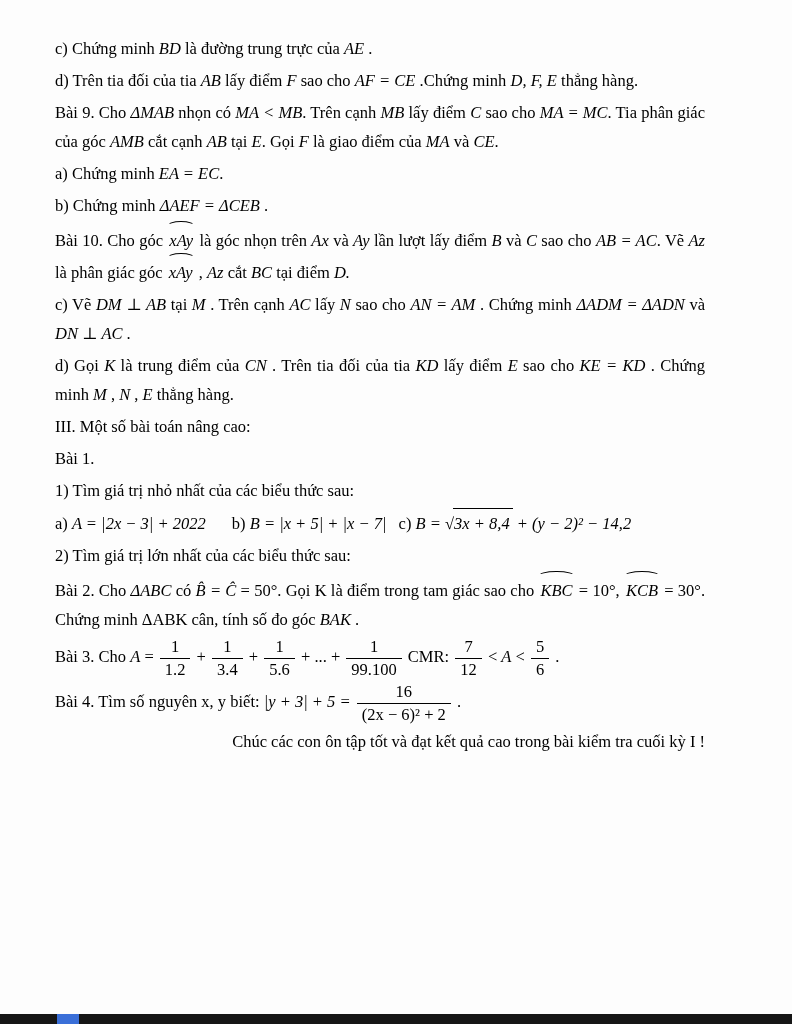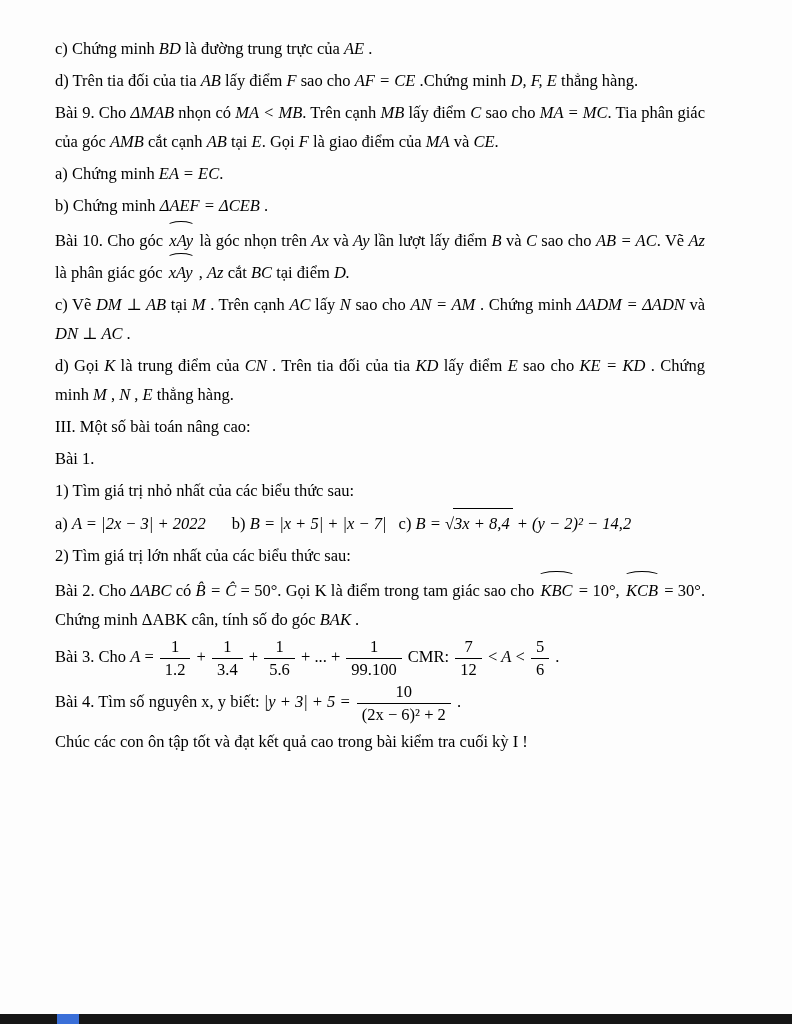--- a/index.html
+++ b/index.html
@@ -6,21 +6,21 @@
   html, body { margin: 0; padding: 0; }
   body {
     width: 792px; height: 1024px;
     background: #fdfdfd; color: #000;
     font-family: "Liberation Serif", "DejaVu Serif", serif;
     font-size: 16.5px;
     position: relative; overflow: hidden;
   }
   .page { padding: 34px 87px 0 55px; }
   .para { margin: 0 0 2.5px 0; line-height: 1.78; text-align: justify; }
-  .para.center { text-align: left; font-family: Liberation Serif, serif; }
+  .para.center { text-align: right; font-family: Liberation Serif, serif; }
   .b { font-weight: normal; margin-top: 20px; }
   .i { font-style: italic; }
 
   
   .frac {
     display: inline-block; text-align: center; vertical-align: middle;
     line-height: 1.2; margin: 0 2px; font-style: normal;
   }
   .frac .num { display: block; border-bottom: 1px solid #000; padding: 0 5px 1px; }
   .frac .den { display: block; padding: 1px 5px 0; text-align: center; }
@@ -58,19 +58,19 @@
   <p class="para"><span class="b">Bài 10.</span><span> Cho góc </span><span class="arc">xAy</span><span> là góc nhọn trên </span><span class="i">Ax</span><span> và </span><span class="i">Ay</span><span> lần lượt lấy điểm </span><span class="i">B</span><span> và </span><span class="i">C</span><span> sao cho </span><span class="i">AB = AC</span><span>. Vẽ </span><span class="i">Az</span><span> là phân giác góc </span><span class="arc">xAy</span><span> , </span><span class="i">Az</span><span> cắt </span><span class="i">BC</span><span> tại điểm </span><span class="i">D.</span></p>
   <p class="para"><span>c) Vẽ </span><span class="i">DM ⊥ AB</span><span> tại </span><span class="i">M</span><span> . Trên cạnh </span><span class="i">AC</span><span> lấy </span><span class="i">N</span><span> sao cho </span><span class="i">AN = AM</span><span> . Chứng minh </span><span class="i">ΔADM = ΔADN</span><span> và </span><span class="i">DN ⊥ AC</span><span> .</span></p>
   <p class="para"><span>d) Gọi </span><span class="i">K</span><span> là trung điểm của </span><span class="i">CN</span><span> . Trên tia đối của tia </span><span class="i">KD</span><span> lấy điểm </span><span class="i">E</span><span> sao cho </span><span class="i">KE = KD</span><span> . Chứng minh </span><span class="i">M</span><span> , </span><span class="i">N</span><span> , </span><span class="i">E</span><span> thẳng hàng.</span></p>
   <p class="para"><span class="b">III. Một số bài toán nâng cao:</span></p>
   <p class="para"><span class="b">Bài 1.</span></p>
   <p class="para"><span>1) Tìm giá trị nhỏ nhất của các biểu thức sau:</span></p>
   <p class="para formula"><span>a) </span><span class="i">A = |2x − 3| + 2022</span><span class="gap" style="width: 26px;"></span><span>b) </span><span class="i">B = |x + 5| + |x − 7|</span><span class="gap" style="width: 12px;"></span><span>c) </span><span class="i">B = </span><span class="sqrt"><span class="radical">√</span><span class="radicand">3x + 8,4</span></span><span class="i"> + (y − 2)² − 14,2</span></p>
   <p class="para"><span>2) Tìm giá trị lớn nhất của các biểu thức sau:</span></p>
   <p class="para"><span class="b">Bài 2.</span><span> Cho </span><span class="i">ΔABC</span><span> có </span><span class="i">B̂ = Ĉ</span><span> = 50°. Gọi K là điểm trong tam giác sao cho </span><span class="arc">KBC</span><span> = 10°, </span><span class="arc">KCB</span><span> = 30°. Chứng minh ΔABK cân, tính số đo góc </span><span class="i">BAK</span><span> .</span></p>
   <p class="para formula"><span class="b">Bài 3.</span><span> Cho </span><span class="i">A</span><span> = </span><span class="frac"><span class="num">1</span><span class="den">1.2</span></span><span> + </span><span class="frac"><span class="num">1</span><span class="den">3.4</span></span><span> + </span><span class="frac"><span class="num">1</span><span class="den">5.6</span></span><span> + ... + </span><span class="frac"><span class="num">1</span><span class="den">99.100</span></span><span> CMR: </span><span class="frac"><span class="num">7</span><span class="den">12</span></span><span> &lt; </span><span class="i">A</span><span> &lt; </span><span class="frac"><span class="num">5</span><span class="den">6</span></span><span> .</span></p>
-  <p class="para formula"><span class="b">Bài 4.</span><span> Tìm số nguyên x, y biết:  </span><span class="i">|y + 3| + 5 = </span><span class="frac"><span class="num">10</span><span class="den">(2x − 6)² + 2</span></span><span> .</span></p>
+  <p class="para formula"><span class="b">Bài 4.</span><span> Tìm số nguyên x, y biết:  </span><span class="i">|y + 3| + 5 = </span><span class="frac"><span class="num">16</span><span class="den">(2x − 6)² + 2</span></span><span> .</span></p>
   <p class="para center">Chúc các con ôn tập tốt và đạt kết quả cao trong bài kiểm tra cuối kỳ I !</p>
 </div>
 
 <div class="bottom-bar" style="background: rgb(22, 22, 22);">
   <div class="accent" style="background: rgb(58, 111, 216);"></div>
 </div>
 
 </body></html>

